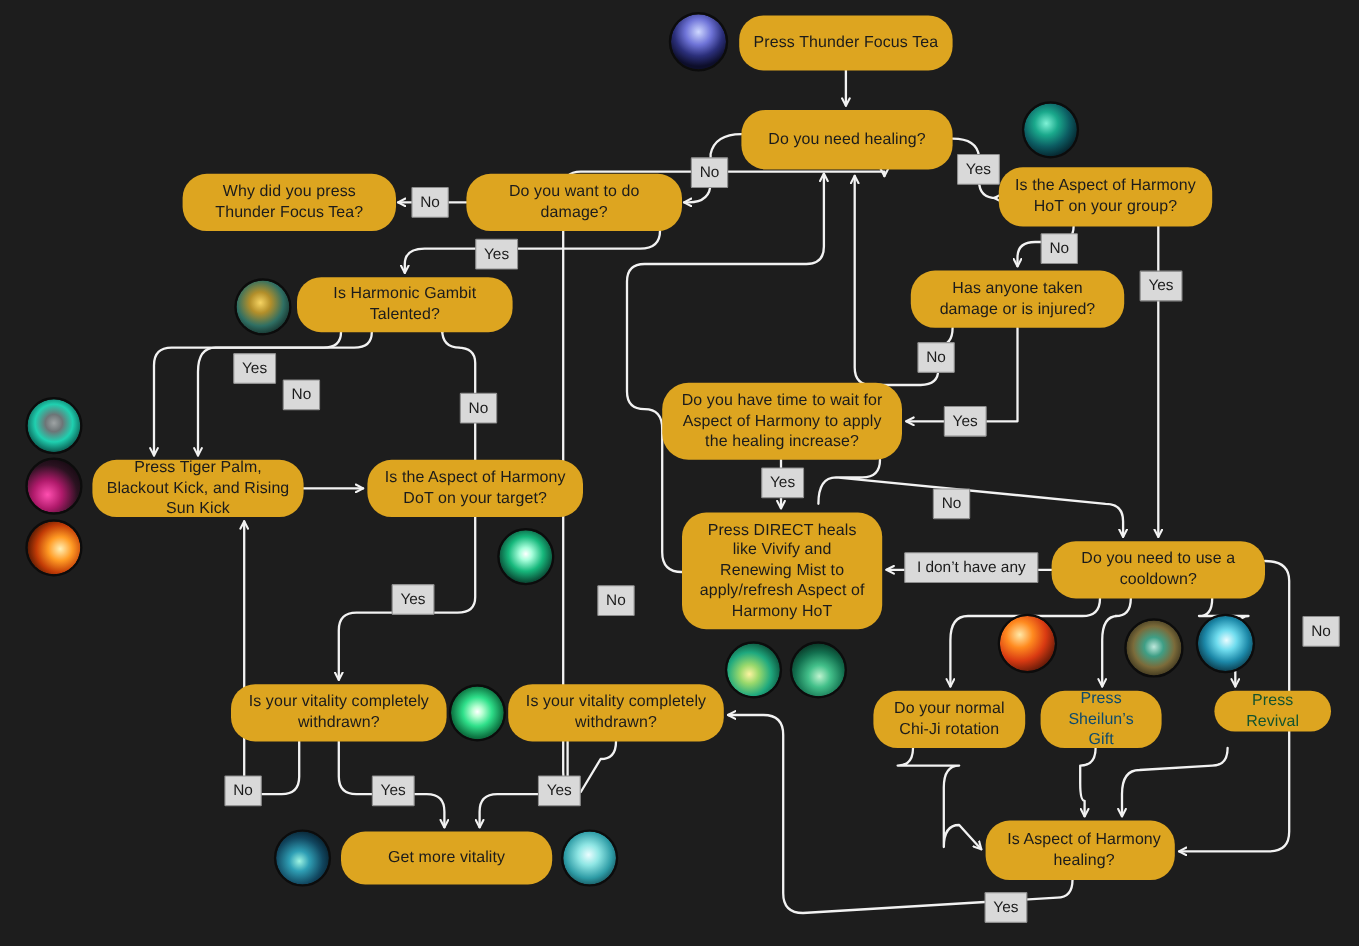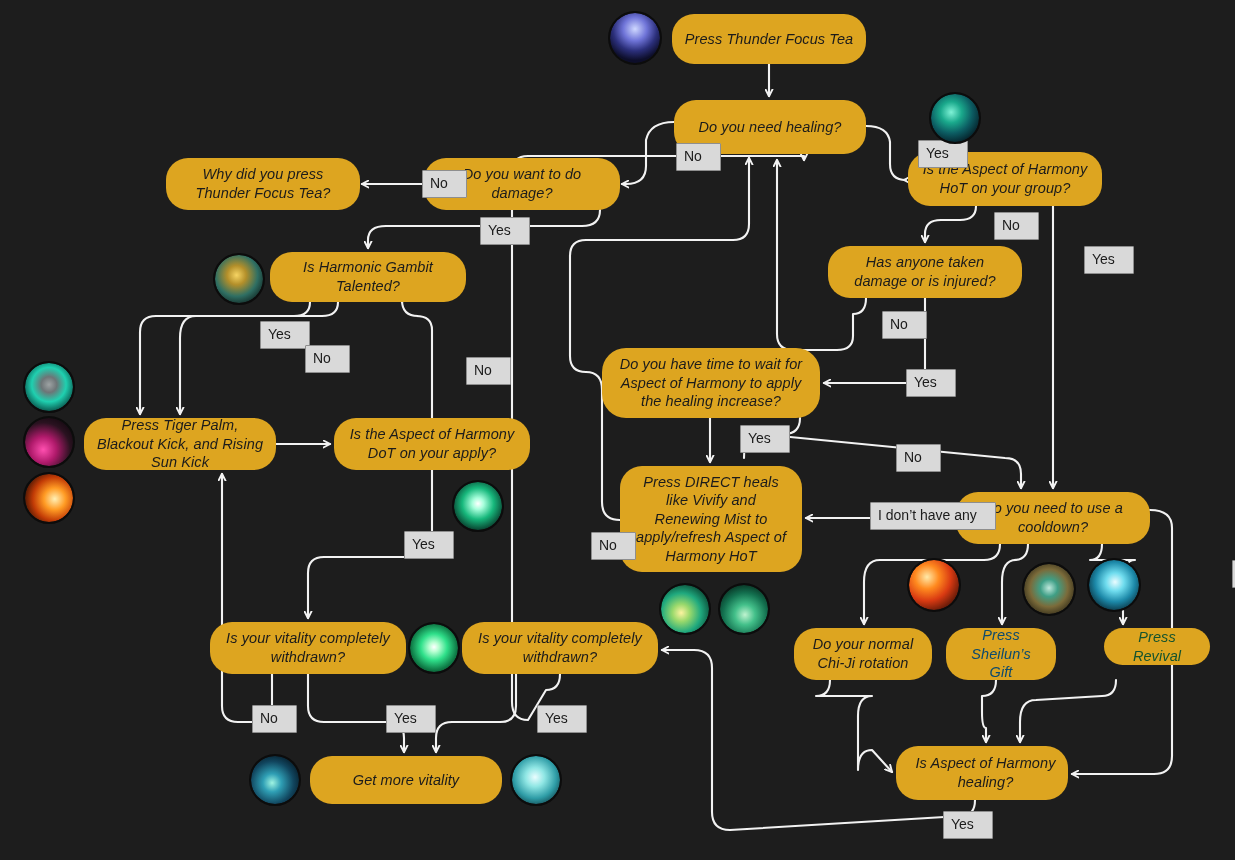--- a/index.html
+++ b/index.html
@@ -28,34 +28,33 @@
     display:flex;
     align-items:center;
     justify-content:center;
     text-align:center;
     font-size:14.5px;
     line-height:1.28;
     padding:6px 12px;
     box-sizing:border-box;
     letter-spacing:.1px;
   }
-  .node span{display:block;font-style:italic;}
+  .node span{display:block;}
   .edge-label{
     position:absolute;
     background:#d9d9d9;
     color:#1b1b1b;
     border:1px solid #8e8e8e;
     font-size:14px;
     line-height:1;
-    padding:5px 18px 6px 7px;
+    padding:5px 7px 6px 7px;
     box-sizing:border-box;
     text-align:center;
     white-space:nowrap;
     border-radius:1px;
-    margin-left:48px;
   }
   .icon{
     position:absolute;
     border-radius:50%;
     box-sizing:border-box;
     border:2px solid #0c0c0c;
     overflow:hidden;
     background:#111;
   }
   .icon i{
@@ -161,21 +160,21 @@
       <div class="node" style="left: 270px; top: 252px; width: 196px; height: 50px; background: rgb(221, 165, 32); color: rgb(27, 27, 27);">
         <span>Is Harmonic Gambit Talented?</span>
       </div>
       <div class="node" style="left: 602px; top: 348px; width: 218px; height: 70px; background: rgb(221, 165, 32); color: rgb(27, 27, 27); border-radius: 24px;">
         <span>Do you have time to wait for Aspect of Harmony to apply the healing increase?</span>
       </div>
       <div class="node" style="left: 84px; top: 418px; width: 192px; height: 52px; background: rgb(221, 165, 32); color: rgb(27, 27, 27);">
         <span>Press Tiger Palm, Blackout Kick, and Rising Sun Kick</span>
       </div>
       <div class="node" style="left: 334px; top: 418px; width: 196px; height: 52px; background: rgb(221, 165, 32); color: rgb(27, 27, 27);">
-        <span>Is the Aspect of Harmony DoT on your apply?</span>
+        <span>Is the Aspect of Harmony DoT on your target?</span>
       </div>
       <div class="node" style="left: 956px; top: 492px; width: 194px; height: 52px; background: rgb(221, 165, 32); color: rgb(27, 27, 27);">
         <span>Do you need to use a cooldown?</span>
       </div>
       <div class="node" style="left: 620px; top: 466px; width: 182px; height: 106px; background: rgb(221, 165, 32); color: rgb(27, 27, 27);">
         <span>Press DIRECT heals like Vivify and Renewing Mist to apply/refresh Aspect of Harmony HoT</span>
       </div>
       <div class="node" style="left: 210px; top: 622px; width: 196px; height: 52px; background: rgb(221, 165, 32); color: rgb(27, 27, 27);">
         <span>Is your vitality completely withdrawn?</span>
       </div>

